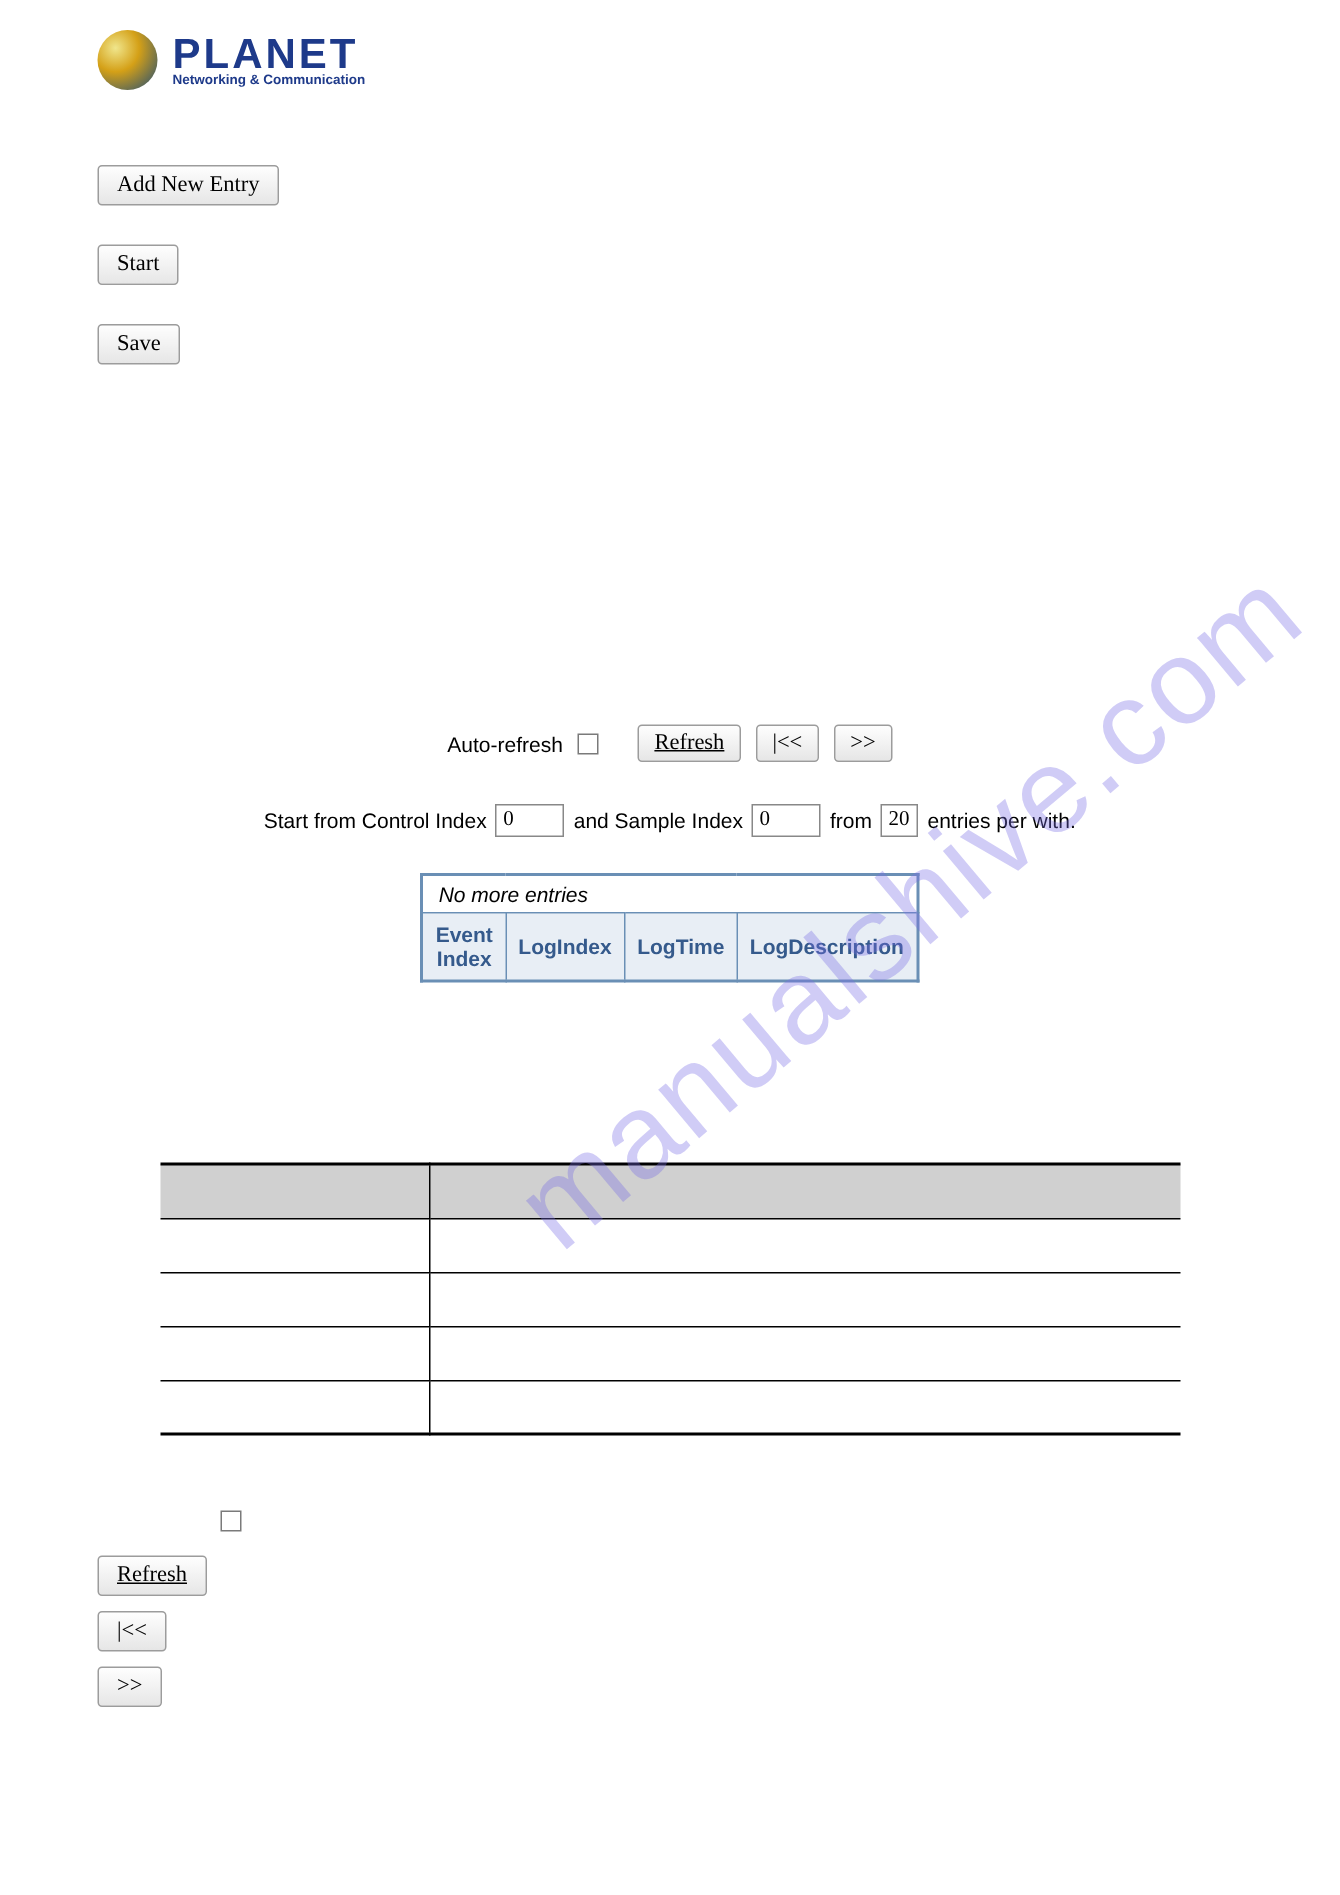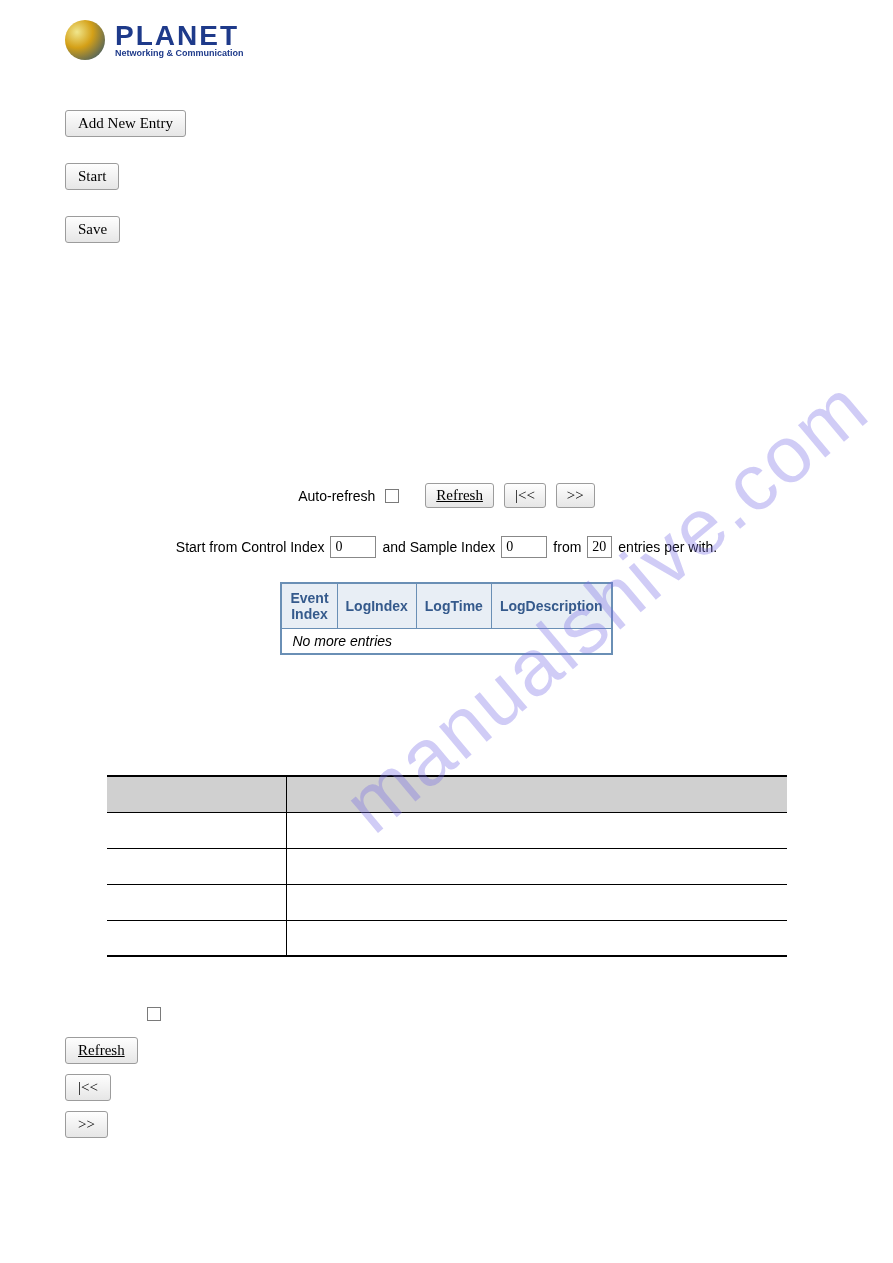--- a/index.html
+++ b/index.html
@@ -212,28 +212,28 @@
     <span>and Sample Index</span>
     <input class="num-input" value="0" style="">
     <span>from</span>
     <input class="num-input num-input-sm" value="20" style="">
     <span>entries per with.</span>
   </div>
 
   <table class="overview-table">
     <tbody>
         <tr>
+      <td colspan="4">No more entries</td>
+    </tr>
+    <tr>
       <th>Event<br>Index</th>
       <th>LogIndex</th>
       <th>LogTime</th>
       <th>LogDescription</th>
     </tr>
-    <tr>
-      <td colspan="4">No more entries</td>
-    </tr>
   </tbody>
     </table>
 </div>
 
 <table class="desc-table">
   <tbody>
       <tr>
         <td></td>
         <td></td>
       </tr>

